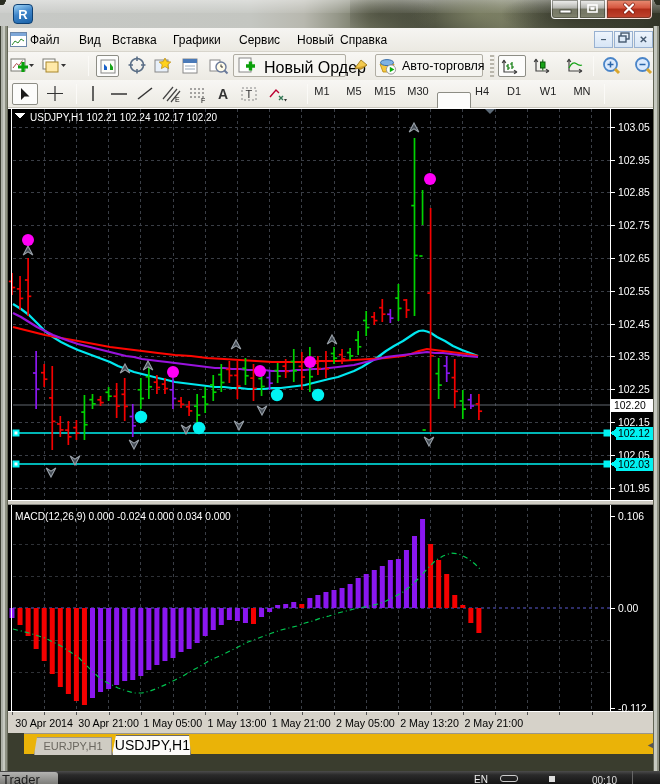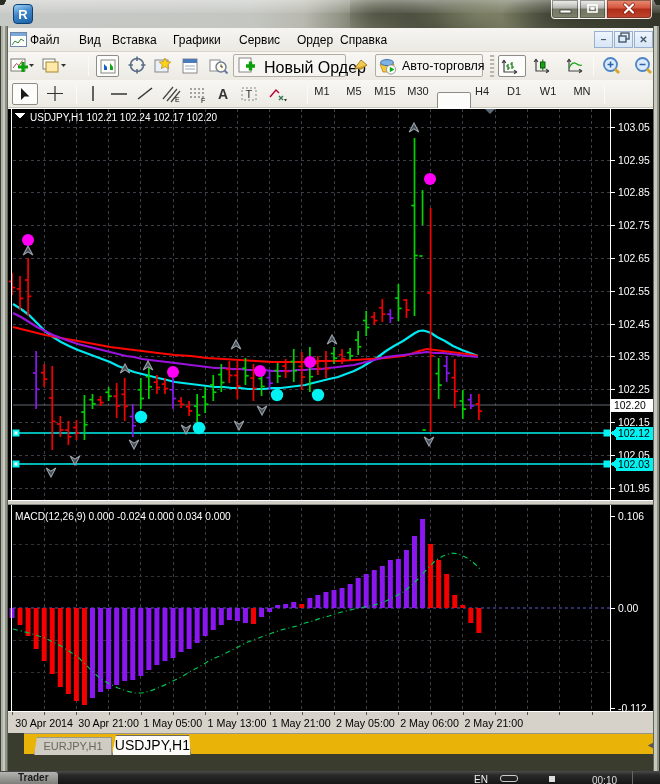--- a/index.html
+++ b/index.html
@@ -69,21 +69,21 @@
         <span style="position:absolute;left:0;top:0;width:15px;height:3px;background:#7da7d8"></span>
         <svg width="15" height="11" style="position:absolute;left:0;top:3px">
           <path d="M1 9 L4 5 L7 7 L10 3 L13 5" stroke="#2a8a2a" fill="none"></path>
         </svg>
       </span>
       <span class="menuitem" style="left:22px">Файл</span>
       <span class="menuitem" style="left:71px">Вид</span>
       <span class="menuitem" style="left:104px">Вставка</span>
       <span class="menuitem" style="left:165px">Графики</span>
       <span class="menuitem" style="left:231px">Сервис</span>
-      <span class="menuitem" style="left:289px">Ордер</span>
+      <span class="menuitem" style="left:289px">Новый</span>
       <span class="menuitem" style="left:332px">Справка</span>
       <span class="mdibtn" style="left:586px">–</span>
       <span class="mdibtn" style="left:606px"><svg width="12" height="11" viewBox="0 0 12 11">
           <rect x="3" y="1" width="8" height="6" fill="none" stroke="#44586e" stroke-width="1.4"></rect>
           <rect x="1" y="4" width="7" height="6" fill="#dce9f7" stroke="#44586e" stroke-width="1.4"></rect>
         </svg></span>
       <span class="mdibtn" style="left:626px">✕</span>
     </div>
 <div class="abs" id="tb1">
       <div class="grip"></div>
@@ -614,31 +614,31 @@
       <div style="position:absolute;left:487.0px;top:0;width:1px;height:3px;background:#555"></div>
       <div style="position:absolute;left:519.2px;top:0;width:1px;height:3px;background:#555"></div>
       <div style="position:absolute;left:551.4px;top:0;width:1px;height:3px;background:#555"></div>
       <div style="position:absolute;left:583.6px;top:0;width:1px;height:3px;background:#555"></div>
       <div class="tlab" style="left:36.2px">30 Apr 2014</div>
       <div class="tlab" style="left:100.6px">30 Apr 21:00</div>
       <div class="tlab" style="left:164.8px">1 May 05:00</div>
       <div class="tlab" style="left:229px">1 May 13:00</div>
       <div class="tlab" style="left:293.2px">1 May 21:00</div>
       <div class="tlab" style="left:357.4px">2 May 05:00</div>
-      <div class="tlab" style="left:421.6px">2 May 06:00</div>
+      <div class="tlab" style="left:421.6px">2 May 13:20</div>
       <div class="tlab" style="left:485.8px">2 May 21:00</div>
     </div>
 <div class="abs" id="tabbar">
       <div style="position:absolute;left:10px;top:3px;width:78px;height:18px;border:1px solid #9a968c;border-bottom:none;background:#cfccc3;color:#6a675f;font-size:11px;text-align:center;line-height:17px;clip-path:polygon(3px 0,100% 0,100% 100%,0 100%)">EURJPY,H1</div>
       <div style="position:absolute;left:88px;top:1px;width:79px;height:20px;border:1px solid #6e6a62;border-bottom:none;background:#fcfbf8;color:#000;font-size:14px;text-align:right;line-height:18px;z-index:2;clip-path:polygon(4px 0,calc(100% - 2px) 0,100% 100%,0 100%)">USDJPY,H1</div>
       <div style="position:absolute;left:622px;top:6px;font-size:9px;color:#555">◄</div>
       <div style="position:absolute;left:638px;top:6px;font-size:9px;color:#555">►</div>
     </div>
 <div class="abs" id="taskbar">
-      <div style="position:absolute;left:0;top:1px;width:58px;height:12px;background:linear-gradient(180deg,#b4b4b2,#7e7e7a);border-radius:0 3px 0 0;color:#1c1c1c;font-size:10px;font-weight:700;padding-left:18px">Trader</div>
+      <div style="position:absolute;left:0;top:1px;width:58px;height:12px;background:linear-gradient(180deg,#b4b4b2,#7e7e7a);border-radius:0 3px 0 0;color:#1c1c1c;font-size:13px;font-weight:400;padding-left:2px">Trader</div>
       <div style="position:absolute;left:474px;top:3px;color:#eee;font-size:10px">EN</div>
       <div style="position:absolute;left:500px;top:4px;width:18px;height:7px;border:1px solid #ccc;border-radius:3px"></div>
       <div style="position:absolute;left:549px;top:5px;width:6px;height:6px;background:#ddd"></div>
       <div style="position:absolute;left:592px;top:4px;color:#ddd;font-size:10px">00:10</div>
       <div style="position:absolute;left:632px;top:0px;width:1px;height:13px;background:#666"></div>
     </div>
 <div class="abs" id="frameL"></div>
     <div class="abs" id="frameR"></div>
 <div class="abs " style="left:0;top:0;width:8px;height:5px;background:radial-gradient(circle at 0 0,#2a2d22 60%,transparent 62%);"></div>
     <div class="abs " style="left:652px;top:0;width:8px;height:5px;background:radial-gradient(circle at 100% 0,#2a2d22 60%,transparent 62%);"></div>

